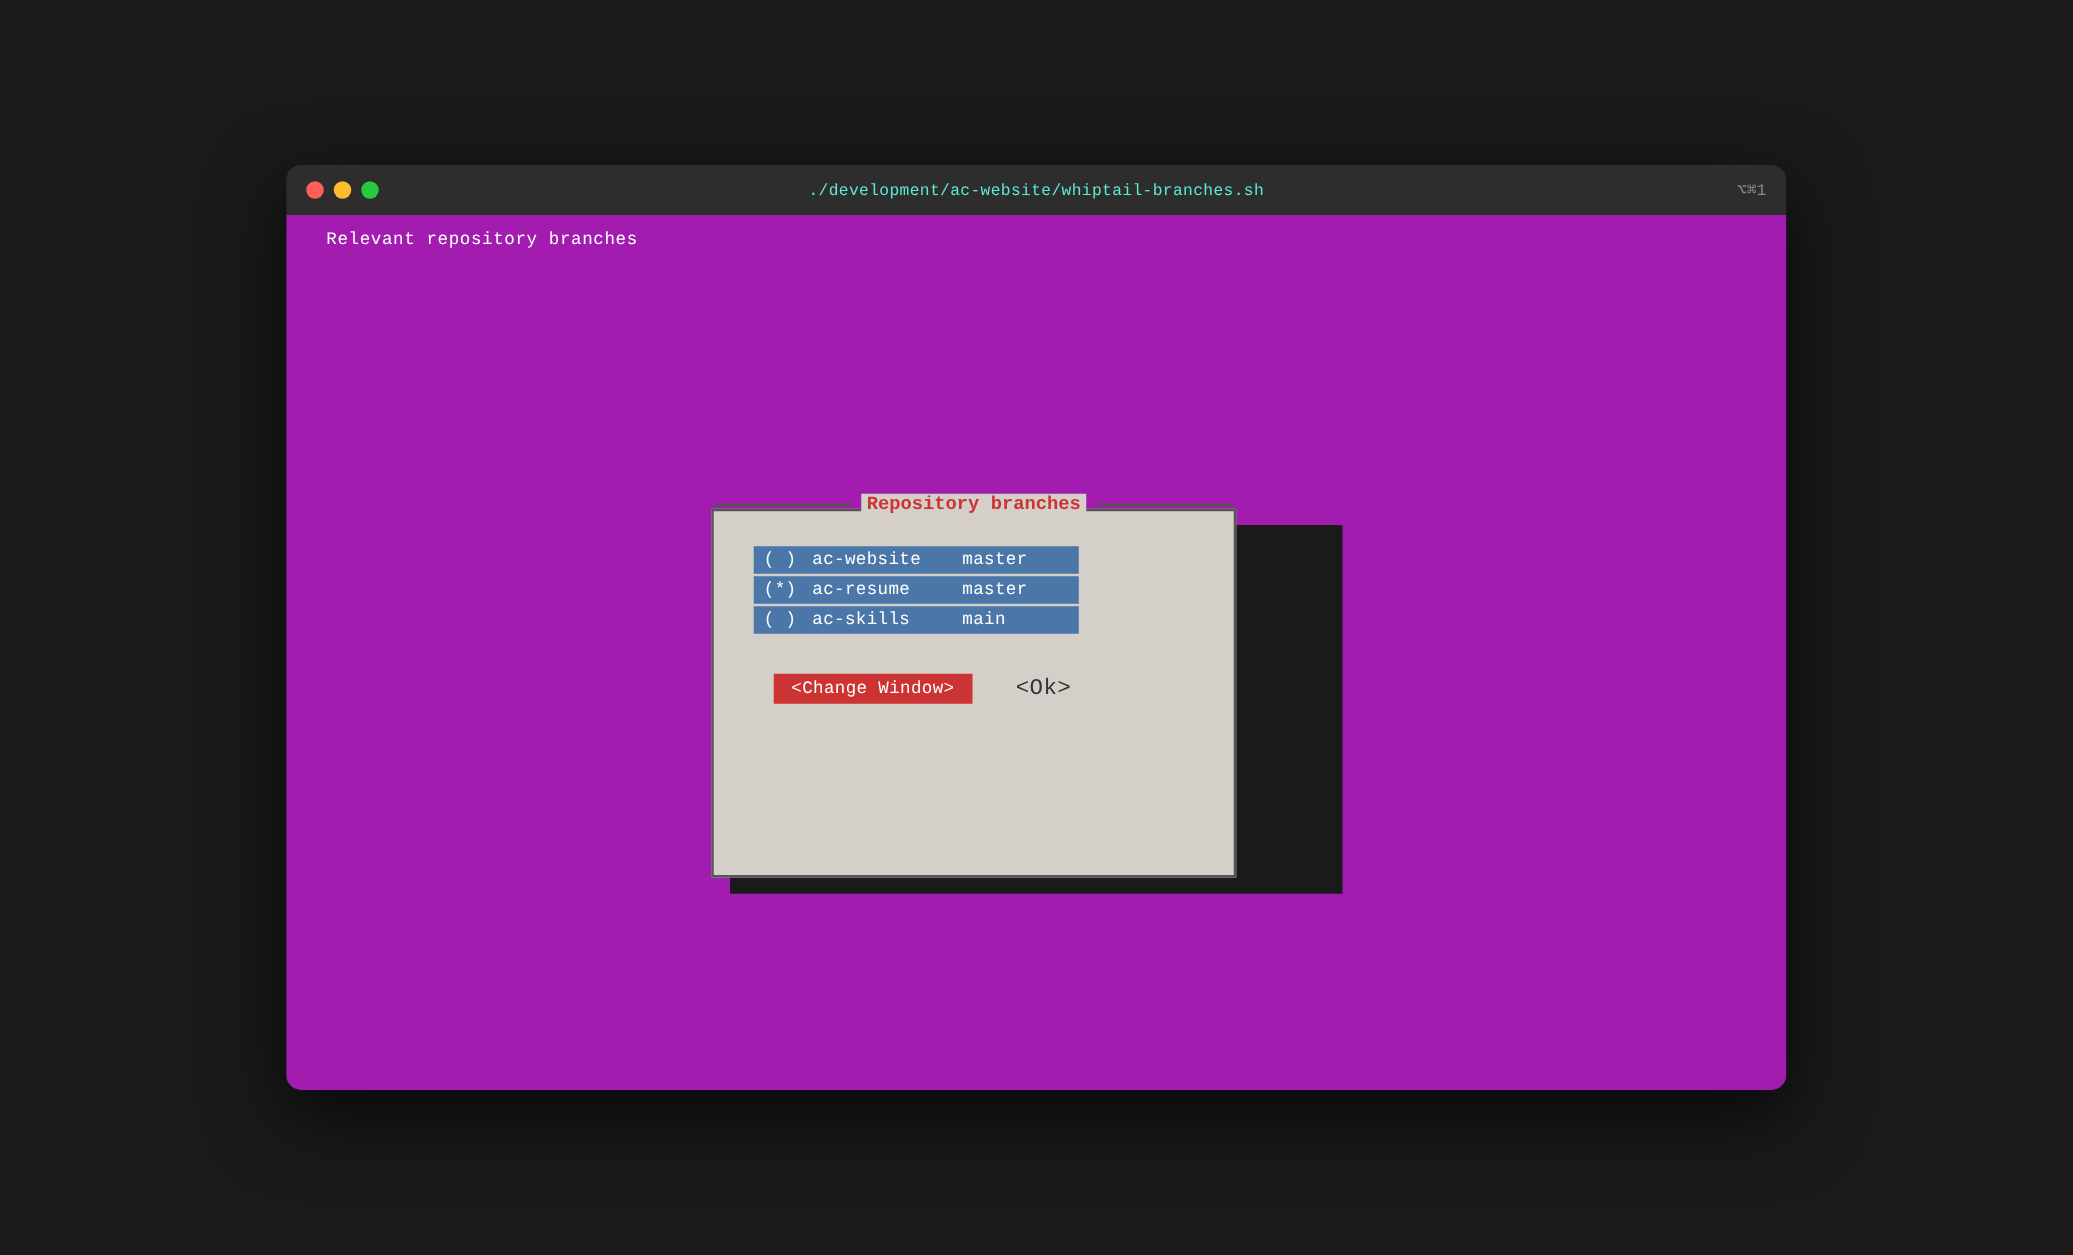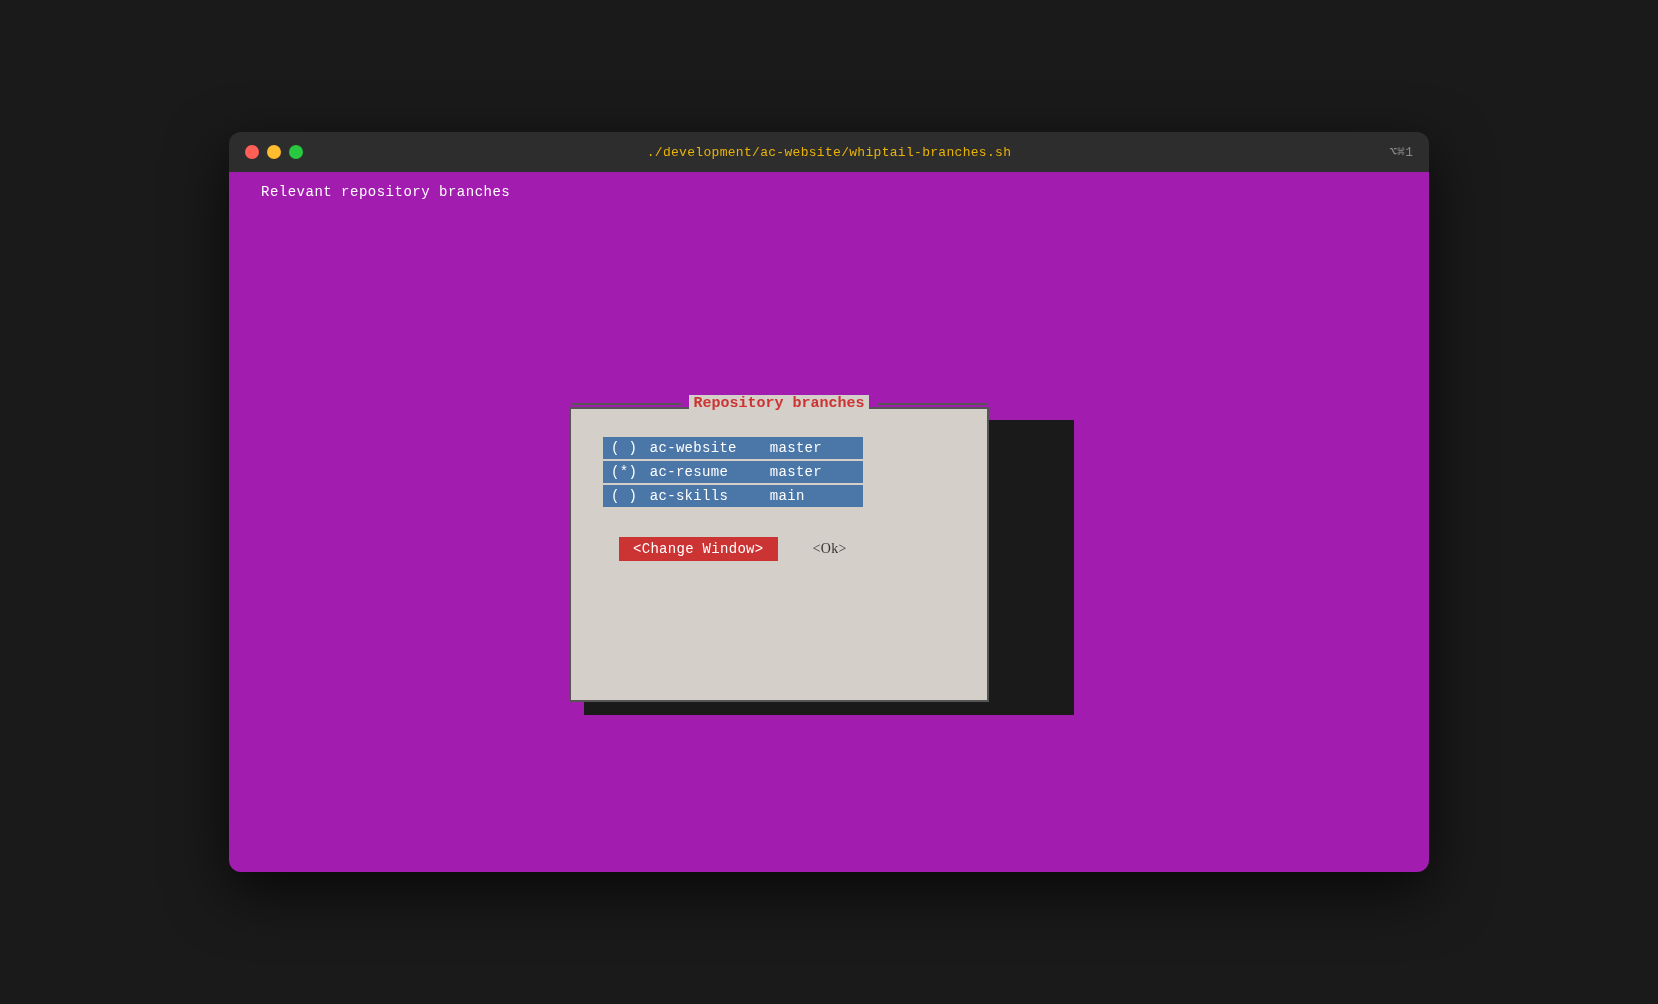--- a/index.html
+++ b/index.html
@@ -46,21 +46,21 @@
     }
 
     .traffic-light.close { background: #ff5f57; }
     .traffic-light.minimize { background: #febc2e; }
     .traffic-light.maximize { background: #28c840; }
 
     .title {
       position: absolute;
       left: 50%;
       transform: translateX(-50%);
-      color: #eab308;
+      color: #5eead4;
       font-size: 13px;
       letter-spacing: 0.3px;
     }
 
     .shortcut {
       position: absolute;
       right: 16px;
       color: #888888;
       font-size: 13px;
     }
@@ -191,22 +191,22 @@
       font-family: 'Menlo', 'Monaco', 'Courier New', monospace;
       border: none;
       cursor: pointer;
       letter-spacing: 0.3px;
     }
 
     .btn-ok {
       background: transparent;
       color: #333333;
       padding: 4px 8px;
-      font-size: 14px;
-      font-family: Liberation Serif, serif;
+      font-size: 18px;
+      font-family: Liberation Mono, monospace;
       border: none;
       cursor: pointer;
       letter-spacing: 0.3px;
     }
   </style>
 </head>
 <body>
 
 <div class="window">
   <div class="titlebar">

